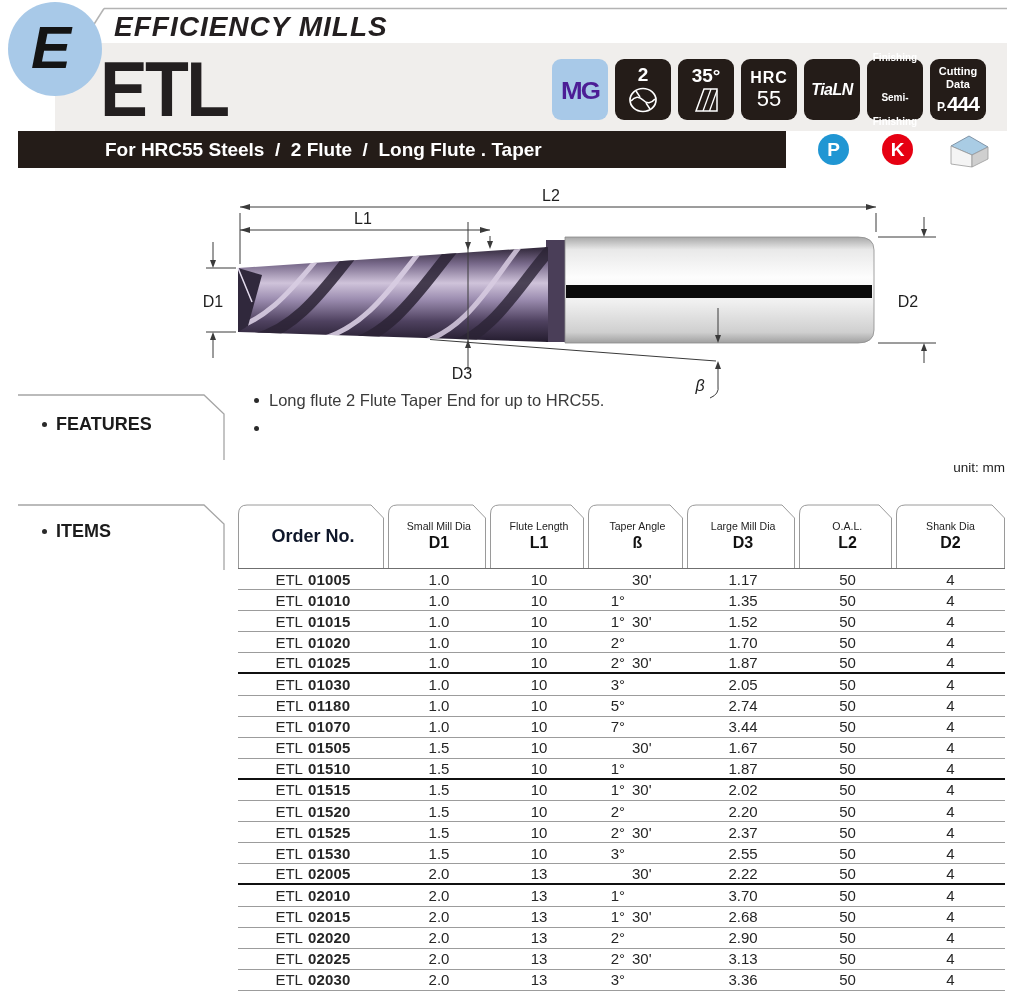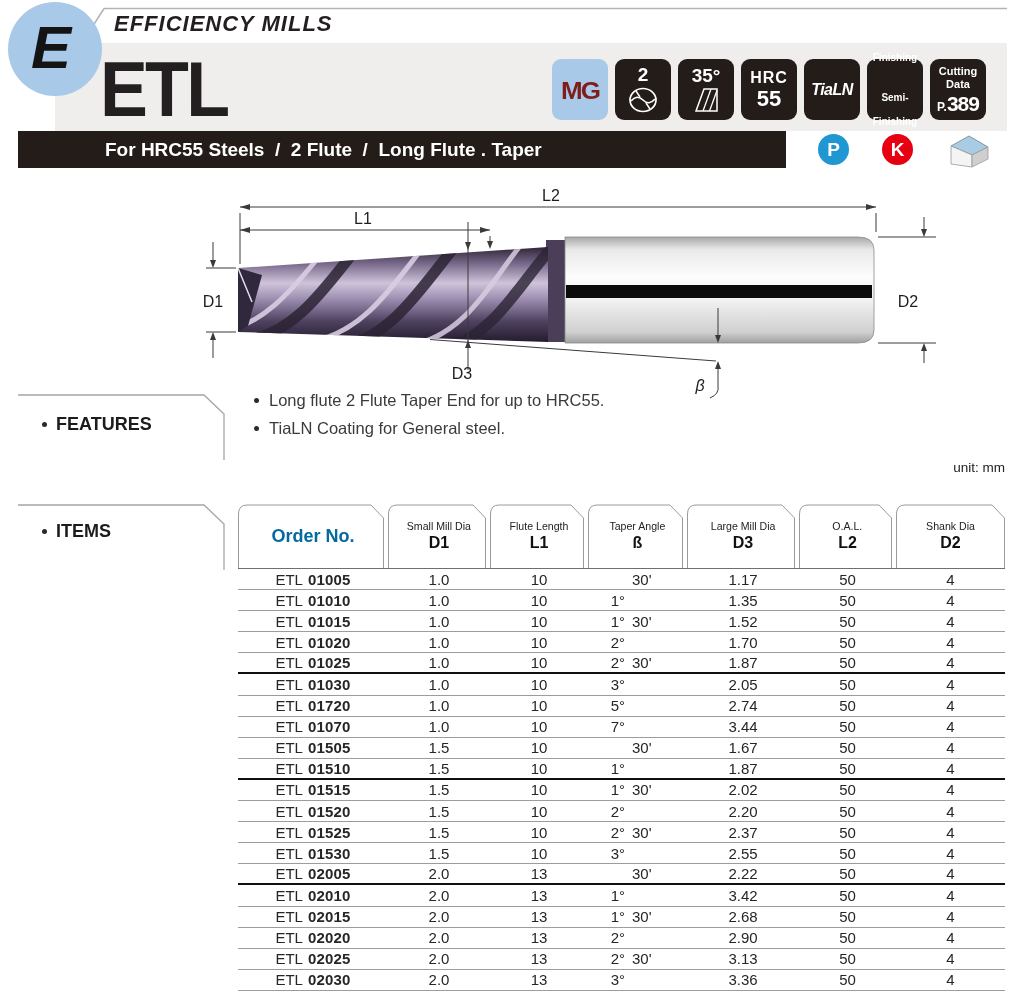--- a/index.html
+++ b/index.html
@@ -4,35 +4,35 @@
 <style>
   html,body{margin:0;padding:0;background:#fff;}
   .page{position:relative;width:1028px;height:992px;background:#fff;overflow:hidden;
         font-family:"Liberation Sans",sans-serif;color:#231f20;}
 
   
   .toplines{position:absolute;left:0;top:0;}
   .e-circle{position:absolute;left:8px;top:2px;width:94px;height:94px;border-radius:50%;
             background:#a8c9e8;display:flex;align-items:center;justify-content:center;}
   .e-circle span{font-weight:bold;font-style:italic;font-size:60px;color:#141414;transform:translate(-4px,-2px);}
-  .brand{position:absolute;left:114px;top:11px;font-size:22px;font-weight:bold;font-style:italic;
+  .brand{position:absolute;left:114px;top:11px;font-size:28px;font-weight:bold;font-style:italic;
          letter-spacing:1px;color:#231f20;}
   .gray-band{position:absolute;left:55px;top:43px;width:952px;height:88px;background:#f0eeec;}
   .series{position:absolute;left:100px;top:50px;font-size:78px;font-weight:bold;letter-spacing:-3px;
           transform:scaleX(.92);transform-origin:left;color:#231f20;line-height:1;}
 
   
   .badges{position:absolute;left:552px;top:59px;display:flex;gap:7px;}
   .badge{width:56px;height:61px;border-radius:9px;background:#241c18;color:#fff;
          display:flex;flex-direction:column;align-items:center;justify-content:center;line-height:1;}
-  .badge.mg{background:#a8c9e8;color:#7f1d1d;}
+  .badge.mg{background:#a8c9e8;color:#4c1d95;}
   .badge.mg span{font-size:26px;font-weight:bold;letter-spacing:-2px;transform:scaleY(.95);}
   .b-num{font-size:19px;font-weight:bold;margin-bottom:2px;}
   .b-hrc1{font-size:16px;font-weight:bold;letter-spacing:1px;}
-  .b-hrc2{font-size:22px;font-weight:bold;margin-top:2px;}
+  .b-hrc2{font-size:22px;font-weight:normal;margin-top:2px;}
   .b-coat{font-size:16px;font-weight:bold;font-style:italic;letter-spacing:-.5px;}
   .b-fin{font-size:10px;font-weight:bold;margin:15px 0;}
   .b-cut{font-size:11px;font-weight:bold;margin:1px 0;}
   .b-page{font-size:12px;font-weight:bold;margin-top:2px;}
   .b-page b{font-size:21px;letter-spacing:-1px;}
 
   
   .dark-bar{position:absolute;left:18px;top:131px;width:768px;height:37px;background:#241c18;}
   .subtitle{position:absolute;left:87px;top:0;line-height:37px;color:#fff;font-weight:bold;
             font-size:19px;white-space:pre;}
@@ -62,21 +62,21 @@
 
   .unit{position:absolute;right:23px;top:460px;font-size:13.5px;color:#222;}
 
   
   .table{position:absolute;left:238px;top:504px;width:767px;}
   .thead{position:relative;height:64px;}
   .tabs{position:absolute;left:0;top:0;}
   .thead-grid,.trow{display:grid;grid-template-columns:150px 102px 98px 99px 112px 97px 109px;}
   .thead-grid{position:absolute;left:0;top:0;width:767px;height:64px;}
   .hc{display:flex;flex-direction:column;align-items:center;justify-content:center;gap:2px;}
-  .hc .big{font-size:18px;font-weight:bold;color:#0369a1;}
+  .hc .big{font-size:18px;font-weight:bold;color:#0f172a;}
   .hsub{font-size:11.5px;color:#222;transform:scaleX(.92);white-space:nowrap;}
   .hsym{font-size:16px;font-weight:bold;color:#111;}
   .tbody{border-top:1.5px solid #6f6f6f;}
   .trow{height:21.1px;box-sizing:border-box;border-bottom:1px solid #9c9c9c;align-items:center;}
   .trow.thick{border-bottom:2.5px solid #101010;}
   .tc{display:flex;align-items:center;justify-content:center;font-size:15px;color:#262626;
       height:100%;box-sizing:border-box;}
   .tc.order .pfx{margin-right:5px;}
   .tc.order b{letter-spacing:.2px;}
   .tc.taper{justify-content:flex-start;}
@@ -133,21 +133,21 @@
       <svg width="46" height="8" viewBox="0 0 46 8">
         <polyline points="1,6 5,2 9,6 13,2 17,6 21,2 25,6" fill="none" stroke="#fff" stroke-width="1.2"></polyline>
         <line x1="25" y1="6" x2="45" y2="6" stroke="#fff" stroke-width="1.2"></line>
       </svg>
       <span class="b-fin">Semi-</span>
       <span class="b-fin" style="margin-top:-1px">Finishing</span>
     </div>
     <div class="badge">
       <span class="b-cut">Cutting</span>
       <span class="b-cut">Data</span>
-      <span class="b-page"><span>P.</span><b>389</b></span>
+      <span class="b-page"><span>P.</span><b>444</b></span>
     </div>
   </div>
 
   <div class="dark-bar">
     <span class="subtitle">For HRC55 Steels  /  2 Flute  /  Long Flute . Taper</span>
     <span class="pk p">
         <span>P</span>
       </span>
     <span class="pk k">
         <span>K</span>
@@ -260,21 +260,20 @@
     <span class="dot"></span>
     <span>FEATURES</span>
   </div>
   <div class="feat-list">
     <div class="feat-item">
       <span class="dot"></span>
       <span>Long flute 2 Flute Taper End for up to HRC55.</span>
     </div>
     <div class="feat-item">
       <span class="dot"></span>
-      <span>TiaLN Coating for General steel.</span>
     </div>
   </div>
 
   <svg class="secbox ibox" width="212" height="72">
     <polyline points="0,1 186,1 206,20 206,66" fill="none" stroke="#a5a5a5" stroke-width="1.3"></polyline>
   </svg>
   <div class="sec-label items-label">
     <span class="dot"></span>
     <span>ITEMS</span>
   </div>
@@ -408,21 +407,21 @@
             <span class="deg">3°</span>
             <span class="min"></span>
           </div>
           <div class="tc">2.05</div>
           <div class="tc">50</div>
           <div class="tc">4</div>
         </div>
         <div class="trow">
           <div class="tc order">
             <span class="pfx">ETL</span>
-            <b class="onum">01720</b>
+            <b class="onum">01180</b>
           </div>
           <div class="tc">1.0</div>
           <div class="tc">10</div>
           <div class="tc taper">
             <span class="deg">5°</span>
             <span class="min"></span>
           </div>
           <div class="tc">2.74</div>
           <div class="tc">50</div>
           <div class="tc">4</div>
@@ -551,21 +550,21 @@
           <div class="tc order">
             <span class="pfx">ETL</span>
             <b class="onum">02010</b>
           </div>
           <div class="tc">2.0</div>
           <div class="tc">13</div>
           <div class="tc taper">
             <span class="deg">1°</span>
             <span class="min"></span>
           </div>
-          <div class="tc">3.42</div>
+          <div class="tc">3.70</div>
           <div class="tc">50</div>
           <div class="tc">4</div>
         </div>
         <div class="trow">
           <div class="tc order">
             <span class="pfx">ETL</span>
             <b class="onum">02015</b>
           </div>
           <div class="tc">2.0</div>
           <div class="tc">13</div>

